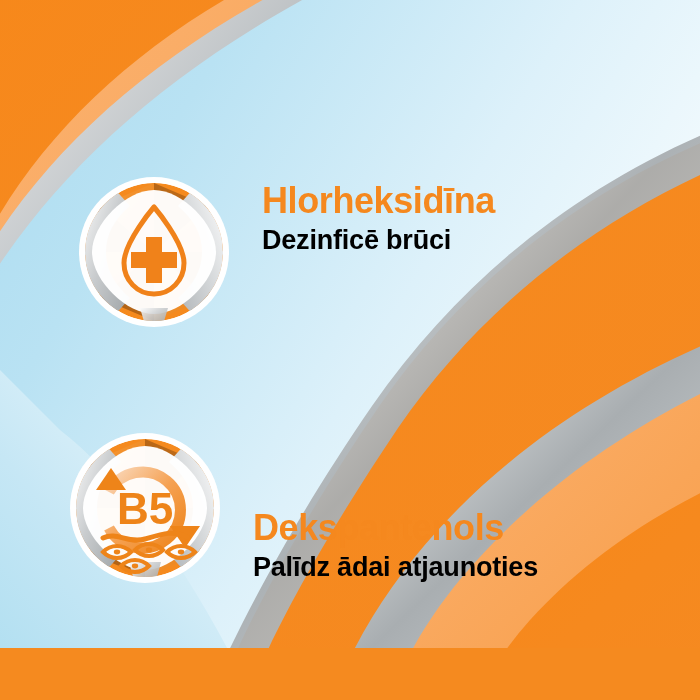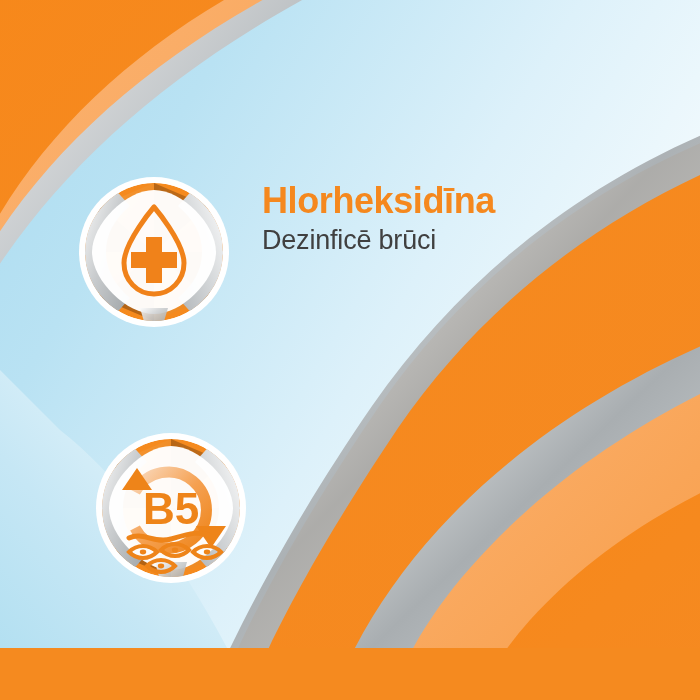--- a/index.html
+++ b/index.html
@@ -8,34 +8,34 @@
     font-family:"Liberation Sans", sans-serif;
     overflow:hidden;
     background:#F58A1F;
   }
   #stage{position:relative;width:700px;height:648px;overflow:hidden;}
   #bg{position:absolute;inset:0;width:700px;height:700px;display:block;}
   #content{position:absolute;inset:0;width:700px;height:700px;}
 
   .row{position:absolute;display:flex;align-items:flex-start;}
   #row-1{left:78px;top:176px;}
-  #row-2{left:95px;top:432px;align-items:flex-end;}
+  #row-2{left:69px;top:432px;align-items:flex-end;}
 
   .badge{position:relative;width:152px;height:152px;flex:0 0 152px;}
   .badge svg{display:block;width:152px;height:152px;}
 
   .texts{margin-left:32px;padding-top:8px;}
   .title{
     font-size:36px;line-height:41px;font-weight:bold;
     color:#F5881E;letter-spacing:-0.4px;white-space:nowrap;
     margin:0;
   }
   .subtitle{
-    font-size:27px;line-height:33px;font-weight:normal;
-    color:#404040;letter-spacing:-0.2px;white-space:nowrap;
+    font-size:27px;line-height:33px;font-weight:bold;
+    color:#000000;letter-spacing:-0.2px;white-space:nowrap;
     margin:3px 0 0 0;
   }
   #row-1 .texts{padding-top:4px;}
   #row-2 .texts{padding-top:22px;}
 </style>
 </head>
 <body>
 
 <div id="stage">
 
@@ -308,16 +308,20 @@
             <ellipse cx="112" cy="120" rx="3.2" ry="2.4"></ellipse>
           </g>
 
           <g fill="none" stroke="#EE8419" stroke-width="4">
             <path d="M 52 134 C 60 126 72 126 80 134 C 72 142 60 142 52 134 Z"></path>
           </g>
           <ellipse cx="66" cy="134" rx="3.2" ry="2.4" fill="#EE8419"></ellipse>
         </svg>
       </div>
 
+      <div class="texts">
+        <div class="title">Dekspantenols</div>
+        <div class="subtitle">Palīdz ādai atjaunoties</div>
+      </div>
     </div>
 
   </div>
 </div>
 
 </body></html>

